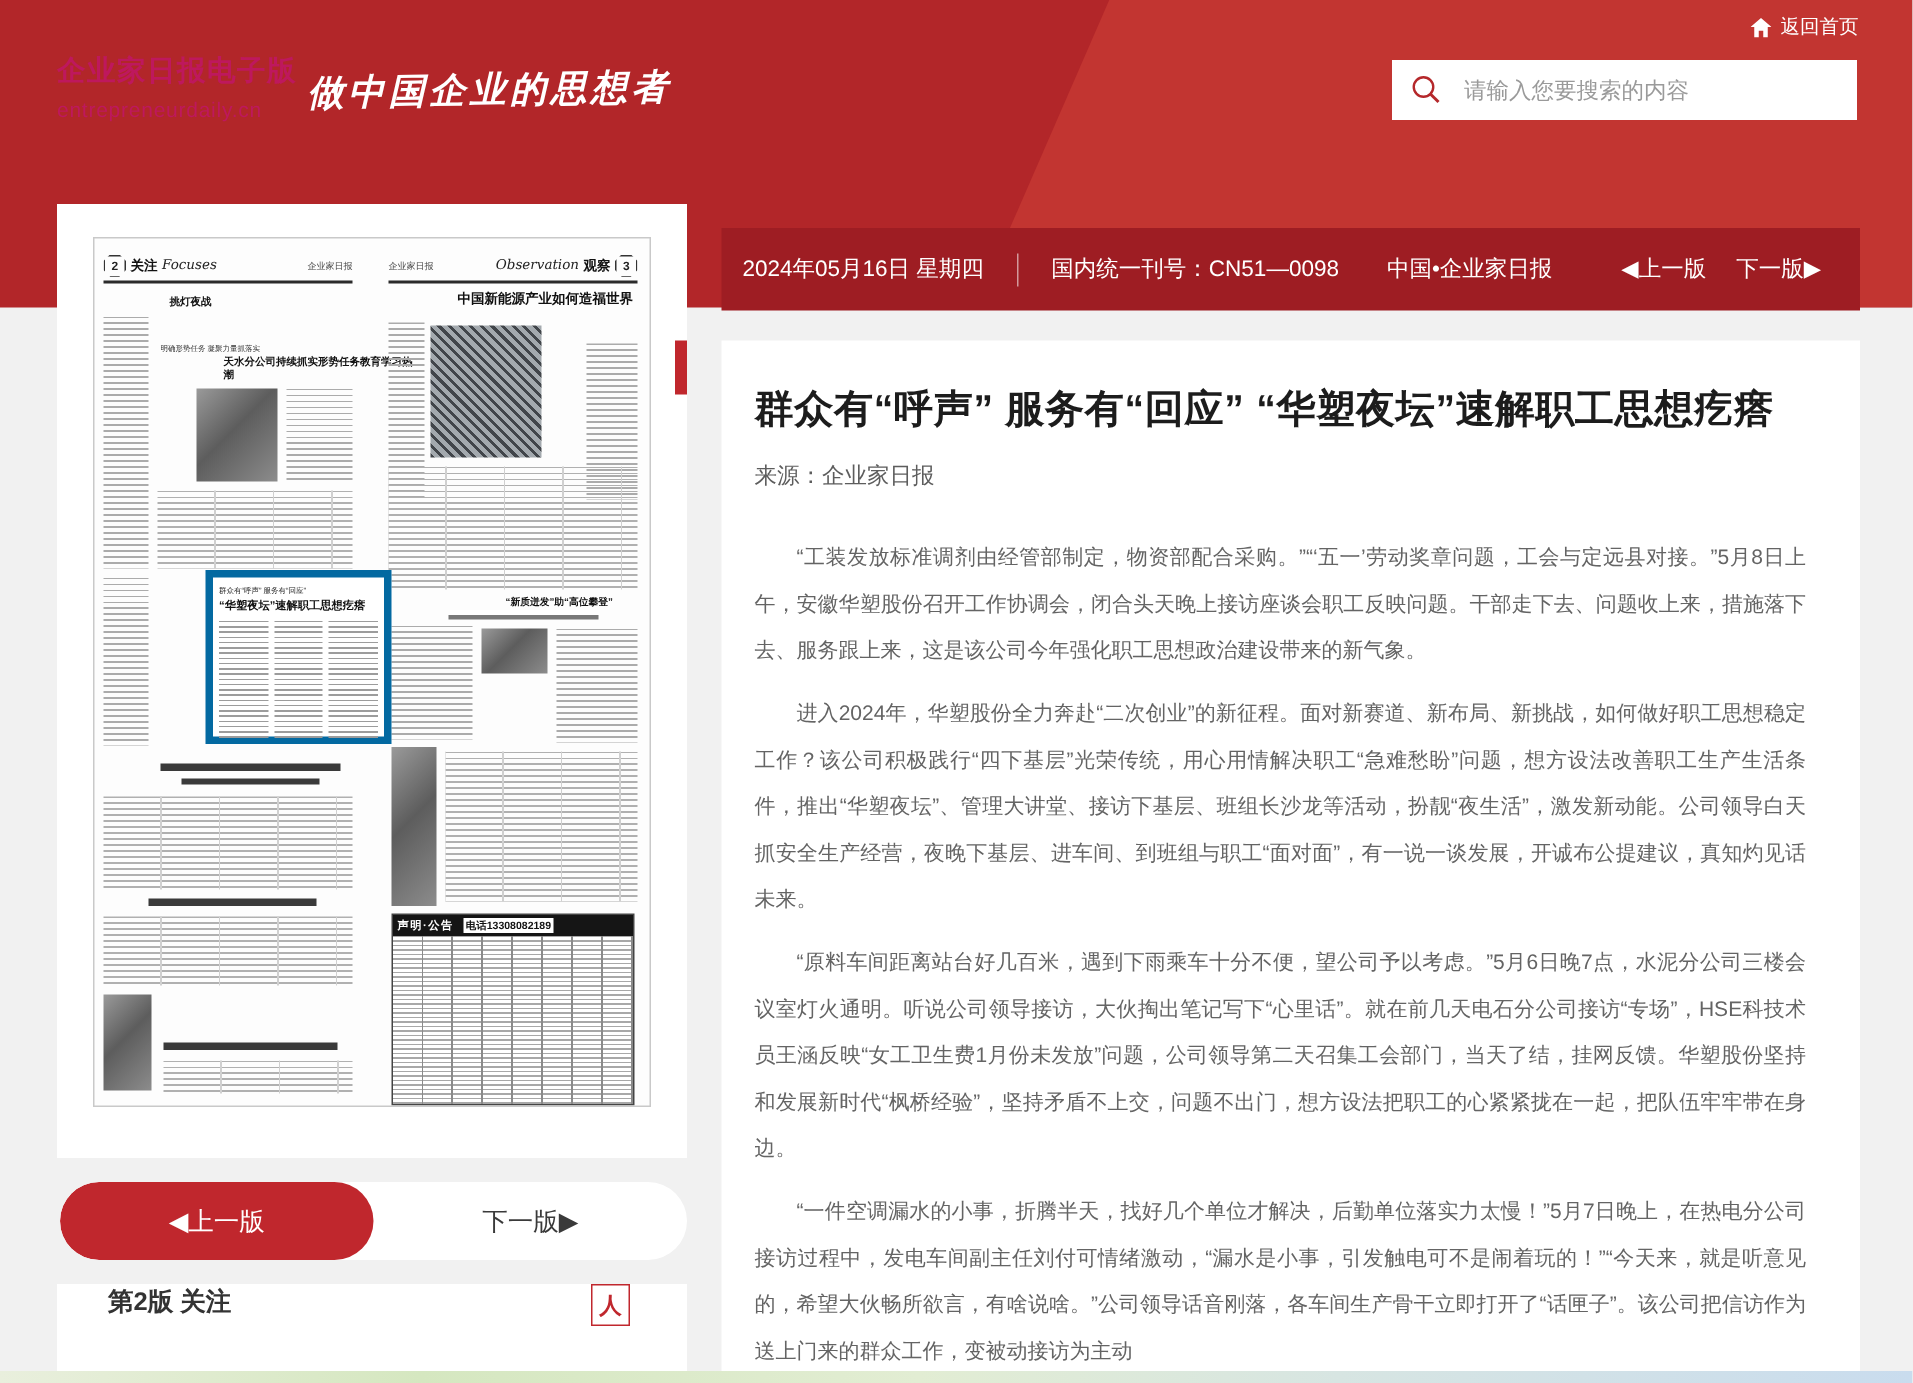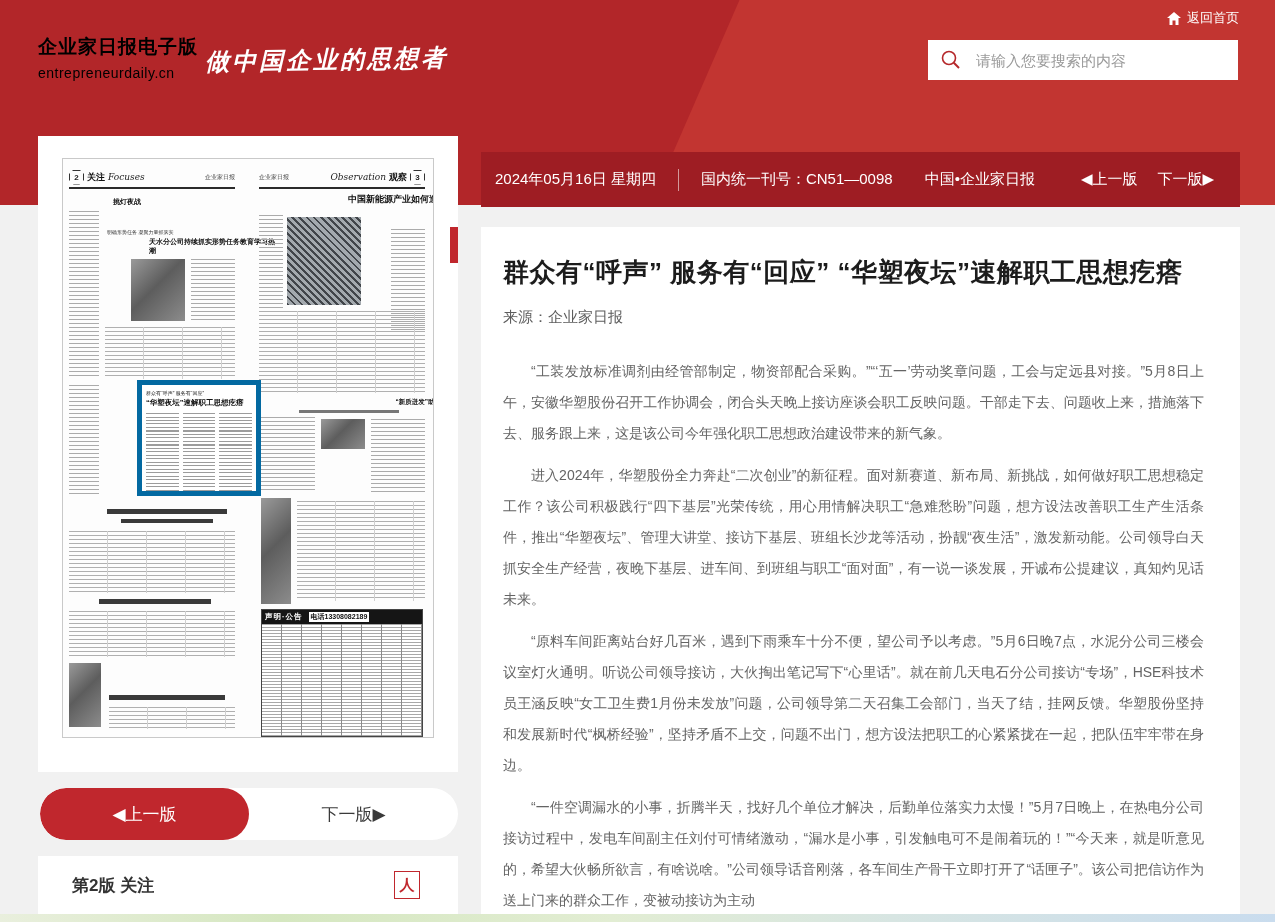--- a/index.html
+++ b/index.html
@@ -7,21 +7,21 @@
     width:1275px;height:922px;position:relative;overflow:hidden;
     background:#f1f1f1;
     font-family:"Liberation Sans","DejaVu Sans",sans-serif;
   }
   .abs{position:absolute;}
   
   .hdr{left:0;top:0;width:1275px;height:205px;background:#b22629;overflow:hidden;}
   .hdr-diag{position:absolute;left:0;top:0;width:100%;height:100%;background:#c23531;
     clip-path:polygon(58% 0,100% 0,100% 100%,51% 100%);}
   .home-link{top:9px;right:36px;color:#fff;font-size:13px;display:flex;align-items:center;gap:6px;cursor:pointer;}
-  .logo{left:38px;top:34px;color:#000000;}
+  .logo{left:38px;top:34px;color:#be185d;}
   .logo .t{font-size:19px;font-weight:bold;letter-spacing:1px;}
   .logo .d{font-size:14px;margin-top:5px;letter-spacing:.5px;}
   .slogan{left:205px;top:44px;color:#fff;font-family:"DejaVu Serif","Liberation Serif",serif;
     font-style:italic;font-weight:bold;font-size:24px;letter-spacing:3px;transform:rotate(-1deg);}
   .search{left:928px;top:40px;width:310px;height:40px;background:#fff;display:flex;align-items:center;}
   .search svg{margin:0 12px 0 12px;flex:none;}
   .search input{border:none;outline:none;flex:1;height:100%;font-size:15px;color:#333;background:transparent;
     font-family:"Liberation Sans","DejaVu Sans",sans-serif;}
   .search input::placeholder{color:#9a9a9a;}
   
@@ -32,21 +32,21 @@
   .ibar .no{}
   .ibar .pp{margin-left:32px;}
   .ibar .nav{margin-left:auto;margin-right:26px;display:flex;gap:20px;}
   .ibar .nav span{cursor:pointer;}
   
   .lpanel{left:38px;top:136px;width:420px;height:636px;background:#fff;}
   .thumb{position:absolute;left:24px;top:22px;width:370px;height:578px;border:1px solid #c9c9c9;
     background:#fdfdfd;cursor:pointer;overflow:hidden;}
   .page{position:absolute;top:8px;width:166px;height:562px;}
   .pageL{left:6px;}
-  .pageR{left:196px;text-align:right;}
+  .pageR{left:196px;}
   .p-head{position:absolute;left:0;top:0;width:100%;height:20px;border-bottom:2px solid #2b2b2b;
     display:flex;align-items:center;gap:3px;}
   .hex{display:inline-flex;align-items:center;justify-content:center;width:13px;height:13px;
     border:1px solid #333;clip-path:polygon(30% 0,70% 0,100% 30%,100% 70%,70% 100%,30% 100%,0 70%,0 30%);
     font-size:8px;font-weight:bold;color:#222;flex:none;}
   .secn{font-size:9px;font-weight:bold;color:#111;}
   .sece{font-size:9px;font-style:italic;color:#222;font-family:"DejaVu Serif",serif;}
   .mast{font-size:6px;color:#444;margin-left:auto;}
   .fl{background-image:repeating-linear-gradient(180deg,#ababab 0,#ababab 1px,transparent 1px,transparent 4px);}
   .cols{background-image:
@@ -72,21 +72,21 @@
     background-image:
       repeating-linear-gradient(90deg,transparent 0 19px,#8a8a8a 19px 20px),
       repeating-linear-gradient(180deg,#a8a8a8 0,#a8a8a8 1px,transparent 1px,transparent 3px);}
   .scroll-thumb{left:450px;top:227px;width:8px;height:36px;background:#c0272d;}
   
   .pill{left:40px;top:788px;width:418px;height:52px;border-radius:26px;overflow:hidden;display:flex;background:#fff;}
   .pill .prev{flex:1;background:#c0272d;color:#fff;display:flex;align-items:center;justify-content:center;
     font-size:17px;cursor:pointer;border-radius:26px;}
   .pill .next{flex:1;color:#3a3a3a;display:flex;align-items:center;justify-content:center;font-size:17px;cursor:pointer;}
   
-  .pcard{left:38px;top:856px;width:420px;height:58px;background:#fff;display:flex;align-items:center;}
+  .pcard{left:38px;top:856px;width:420px;height:58px;background:#fff;display:flex;}
   .pcard .lbl{margin-left:34px;font-size:17px;font-weight:bold;color:#333;}
   .pcard .pdf{margin-left:auto;margin-right:38px;width:24px;height:26px;border:1px solid #c0272d;
     display:flex;align-items:center;justify-content:center;cursor:pointer;
     color:#c0272d;font-weight:bold;font-size:15px;font-family:"DejaVu Serif",serif;}
   
   .main{left:481px;top:227px;width:759px;height:695px;background:#fff;overflow:hidden;box-sizing:border-box;
     padding:28px 36px 0 22px;}
   .main h1{margin:0;font-size:26px;line-height:34px;color:#1c1c1c;letter-spacing:.5px;}
   .main .src{margin-top:19px;font-size:15px;color:#5d5d5d;}
   .main .body{margin-top:29px;}

